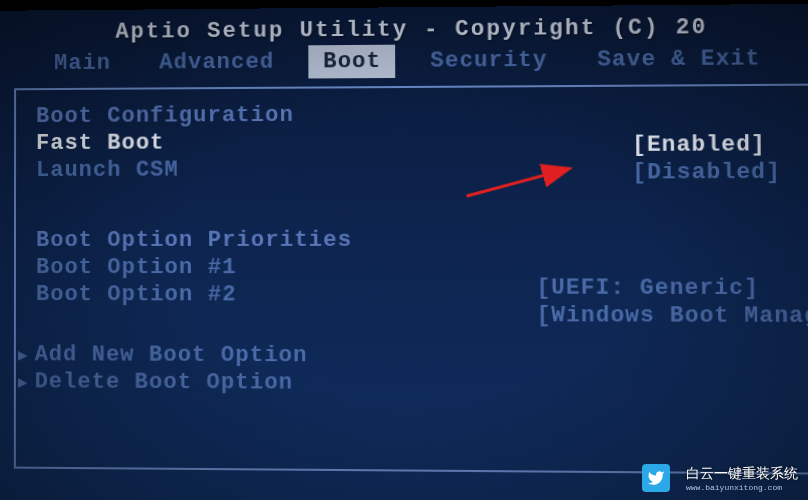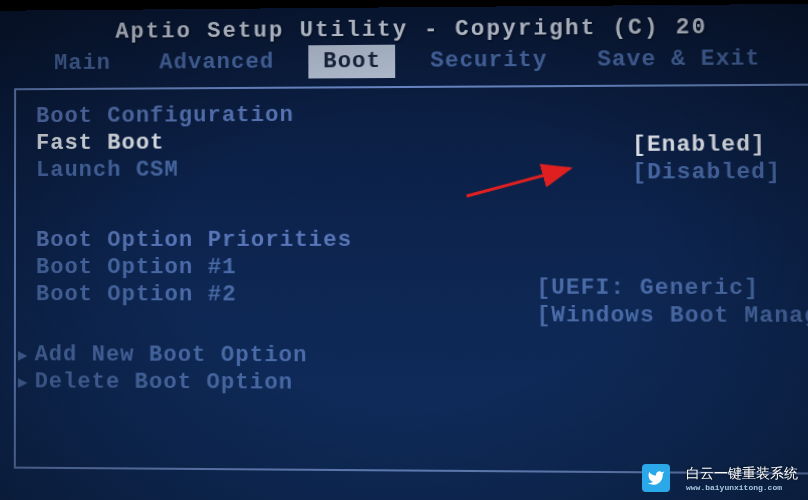--- a/index.html
+++ b/index.html
@@ -180,21 +180,20 @@
       color: #fff;
       font-family: 'Microsoft YaHei', sans-serif;
       font-size: 14px;
       text-shadow: 0 0 3px rgba(0,0,0,0.8);
     }
     
     .watermark-sub {
       display: block;
       font-size: 8px;
       color: #a8c8e0;
-      font-weight: bold;
     }
     
     .vignette {
       position: absolute;
       top: 0;
       left: 0;
       width: 100%;
       height: 100%;
       background: radial-gradient(ellipse at center, transparent 40%, rgba(0,0,0,0.4) 100%);
       pointer-events: none;

